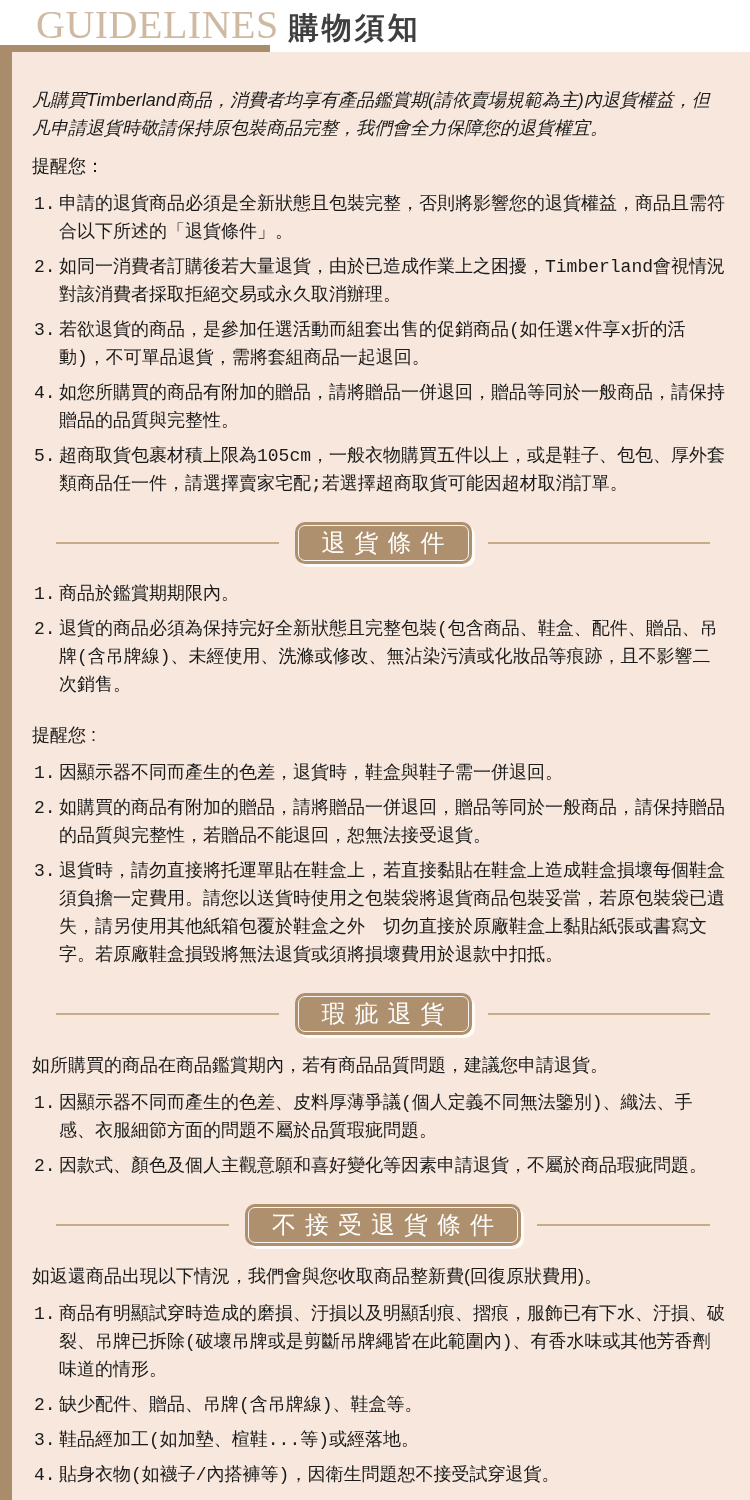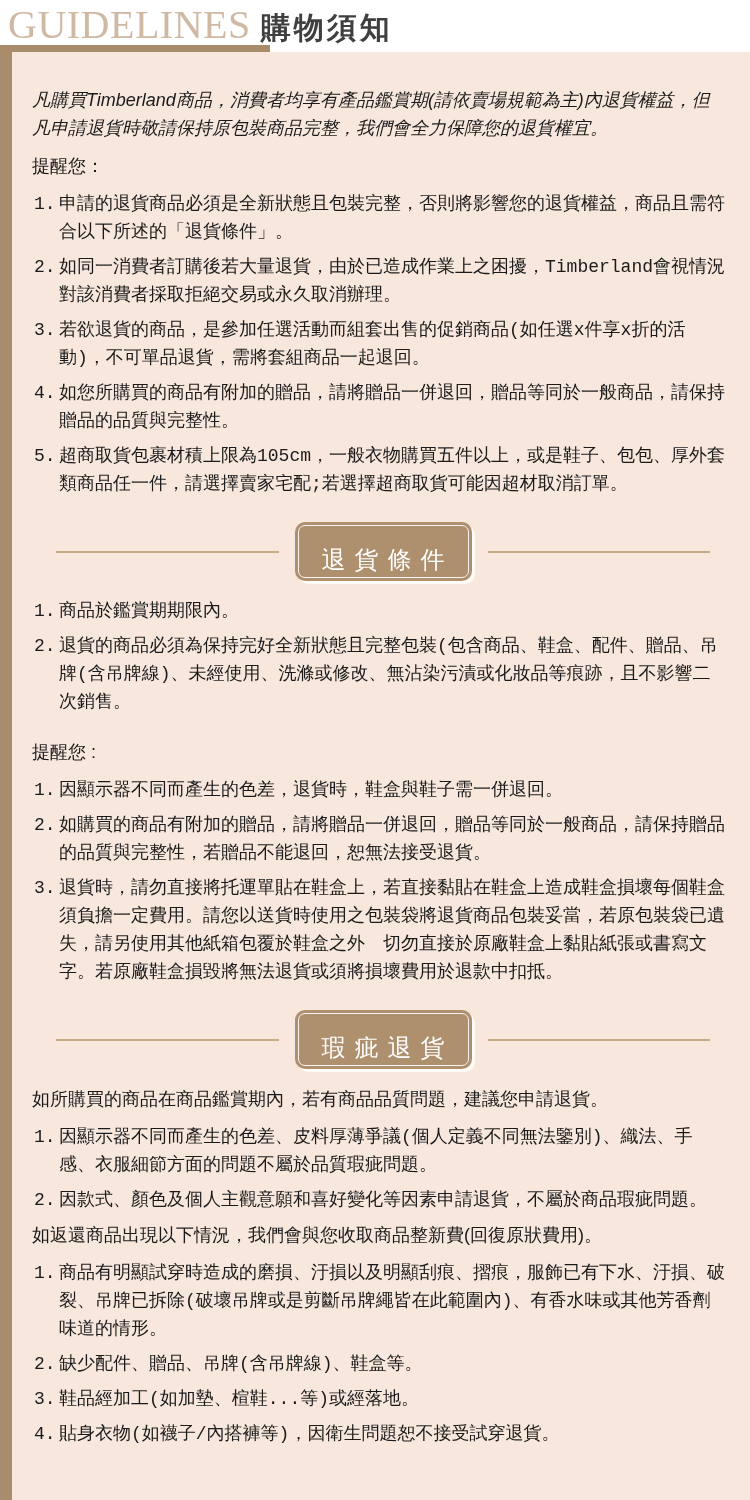--- a/index.html
+++ b/index.html
@@ -12,20 +12,21 @@
   .page { width: 750px; }
 
   
   .header {
     background: #ffffff;
     padding: 6px 0 0 8px;
     height: 39px;
     display: flex;
     align-items: baseline;
     overflow: hidden;
+    margin-left: 28px;
   }
   .title-en {
     font-family: "Liberation Serif", "DejaVu Serif", serif;
     font-size: 40px;
     line-height: 38px;
     color: #cfb9a3;
     letter-spacing: 0.5px;
     font-weight: 400;
   }
   .title-zh {
@@ -89,21 +90,21 @@
     background: #c8ab8a;
   }
   .pill {
     position: relative;
     margin: 0 16px;
     background: #ae8f6e;
     color: #ffffff;
     font-size: 24px;
     line-height: 24px;
     letter-spacing: 9px;
-    padding: 26px 18px 9px 27px;
+    padding: 9px 18px 9px 27px;
     border-radius: 10px;
     box-shadow: 3px 3px 0 rgba(255, 253, 249, 0.95);
   }
   .pill::before {
     content: "";
     position: absolute;
     inset: 3px;
     border: 1px solid rgba(255, 255, 255, 0.9);
     border-radius: 7px;
     pointer-events: none;
@@ -156,20 +157,25 @@
       <div class="pill">瑕疵退貨</div>
       <div class="head-line"></div>
     </div>
 
     <p>如所購買的商品在商品鑑賞期內，若有商品品質問題，建議您申請退貨。</p>
     <ol class="num-list">
       <li>因顯示器不同而產生的色差、皮料厚薄爭議(個人定義不同無法鑒別)、織法、手感、衣服細節方面的問題不屬於品質瑕疵問題。</li>
       <li>因款式、顏色及個人主觀意願和喜好變化等因素申請退貨，不屬於商品瑕疵問題。</li>
     </ol>
 
+    <div class="section-head">
+      <div class="head-line"></div>
+      <div class="pill">不接受退貨條件</div>
+      <div class="head-line"></div>
+    </div>
 
     <p>如返還商品出現以下情況，我們會與您收取商品整新費(回復原狀費用)。</p>
     <ol class="num-list">
       <li>商品有明顯試穿時造成的磨損、汙損以及明顯刮痕、摺痕，服飾已有下水、汙損、破裂、吊牌已拆除(破壞吊牌或是剪斷吊牌繩皆在此範圍內)、有香水味或其他芳香劑味道的情形。</li>
       <li>缺少配件、贈品、吊牌(含吊牌線)、鞋盒等。</li>
       <li>鞋品經加工(如加墊、楦鞋...等)或經落地。</li>
       <li>貼身衣物(如襪子/內搭褲等)，因衛生問題恕不接受試穿退貨。</li>
     </ol>
 
   </div>

